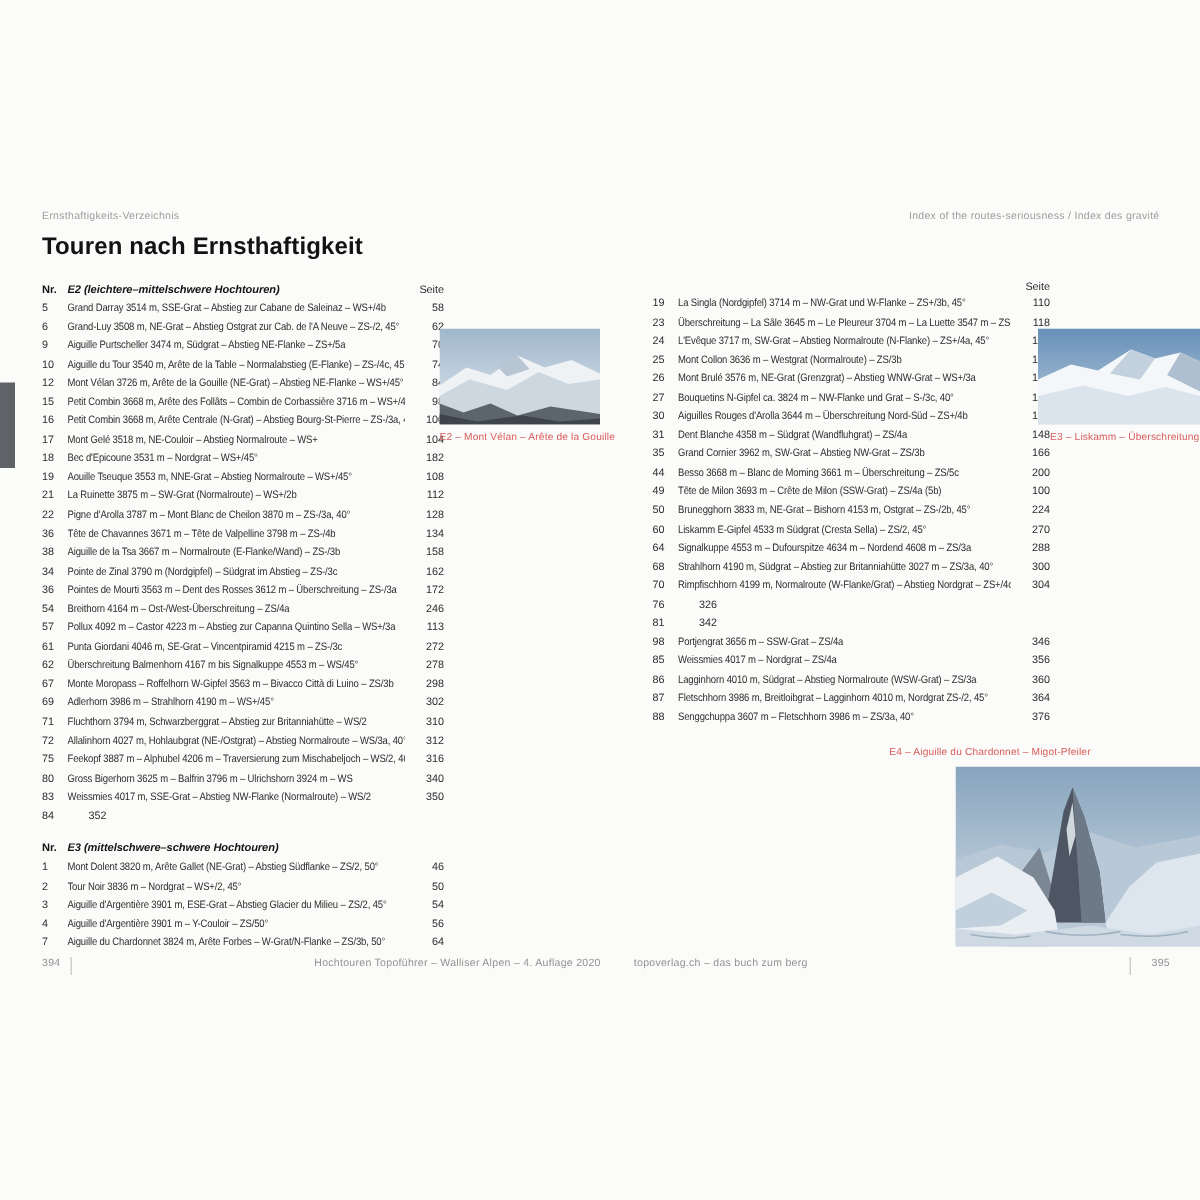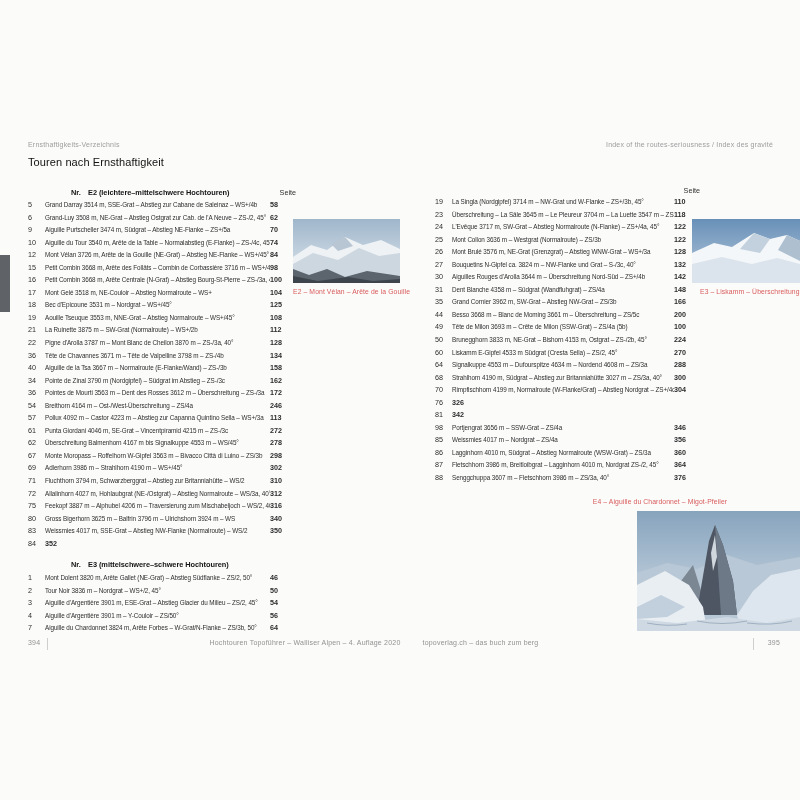--- a/index.html
+++ b/index.html
@@ -5,31 +5,31 @@
   html,body{margin:0;padding:0;}
   body{
     width:800px;height:800px;position:relative;overflow:hidden;
     background:#fbfbfa;
     font-family:"Liberation Sans", sans-serif;
     -webkit-font-smoothing:antialiased;
   }
   .abs{position:absolute;}
   
   .runhead{font-size:7px;color:#9d9d9d;letter-spacing:.2px;}
-  .booktitle{font-size:11px;font-weight:normal;color:#121212;letter-spacing:.1px;}
+  .booktitle{font-size:16px;font-weight:bold;color:#121212;letter-spacing:.1px;}
   
   .tbl{display:block;}
   .row{display:flex;align-items:baseline;height:12.55px;line-height:12.55px;font-size:7.2px;color:#2d2d2d;}
   .row .nr{flex:none;width:17px;}
   .row .descwrap{flex:1;overflow:hidden;white-space:nowrap;}
   .row .desc{display:inline-block;white-space:nowrap;transform:scaleX(.88);transform-origin:0 50%;letter-spacing:-.1px;}
-  .row .pg{flex:none;width:26px;text-align:left;font-weight:bold;}
+  .row .pg{flex:none;width:26px;text-align:right;}
   .hdrrow{display:flex;align-items:baseline;height:13px;line-height:13px;font-size:7.4px;color:#141414;}
-  .hdrrow .nr{flex:none;width:17px;font-weight:bold;margin-left:43px;}
-  .hdrrow .htx{flex:1;font-weight:bold;letter-spacing:-.05px;}
+  .hdrrow .nr{flex:none;width:17px;font-weight:bold;}
+  .hdrrow .htx{flex:1;font-weight:bold;letter-spacing:-.05px;font-style:italic;}
   .hdrrow .pg{flex:none;width:26px;text-align:right;font-weight:normal;color:#2d2d2d;font-size:7.2px;}
   .seitelone{font-size:7.2px;color:#2d2d2d;text-align:right;}
   
   .photo{display:block;}
   .photo svg{display:block;}
   .caption{font-size:6.8px;letter-spacing:.1px;}
   
   .foot{font-size:7px;color:#929292;letter-spacing:.2px;}
   .footrule{width:1px;height:12px;background:#cfcfcd;}
   .spine-tab{background:#5f6367;}
@@ -94,21 +94,21 @@
 
     <div class="row">
       <span class="nr">17</span>
       <span class="descwrap"><span class="desc">Mont Gelé 3518 m, NE-Couloir – Abstieg Normalroute – WS+</span></span>
       <span class="pg">104</span>
     </div>
 
     <div class="row">
       <span class="nr">18</span>
       <span class="descwrap"><span class="desc">Bec d'Epicoune 3531 m – Nordgrat – WS+/45°</span></span>
-      <span class="pg">125</span>
+      <span class="pg">182</span>
     </div>
 
     <div class="row">
       <span class="nr">19</span>
       <span class="descwrap"><span class="desc">Aouille Tseuque 3553 m, NNE-Grat – Abstieg Normalroute – WS+/45°</span></span>
       <span class="pg">108</span>
     </div>
 
     <div class="row">
       <span class="nr">21</span>
@@ -122,21 +122,21 @@
       <span class="pg">128</span>
     </div>
 
     <div class="row">
       <span class="nr">36</span>
       <span class="descwrap"><span class="desc">Tête de Chavannes 3671 m – Tête de Valpelline 3798 m – ZS-/4b</span></span>
       <span class="pg">134</span>
     </div>
 
     <div class="row">
-      <span class="nr">40</span>
+      <span class="nr">38</span>
       <span class="descwrap"><span class="desc">Aiguille de la Tsa 3667 m – Normalroute (E-Flanke/Wand) – ZS-/3b</span></span>
       <span class="pg">158</span>
     </div>
 
     <div class="row">
       <span class="nr">34</span>
       <span class="descwrap"><span class="desc">Pointe de Zinal 3790 m (Nordgipfel) – Südgrat im Abstieg – ZS-/3c</span></span>
       <span class="pg">162</span>
     </div>
 

